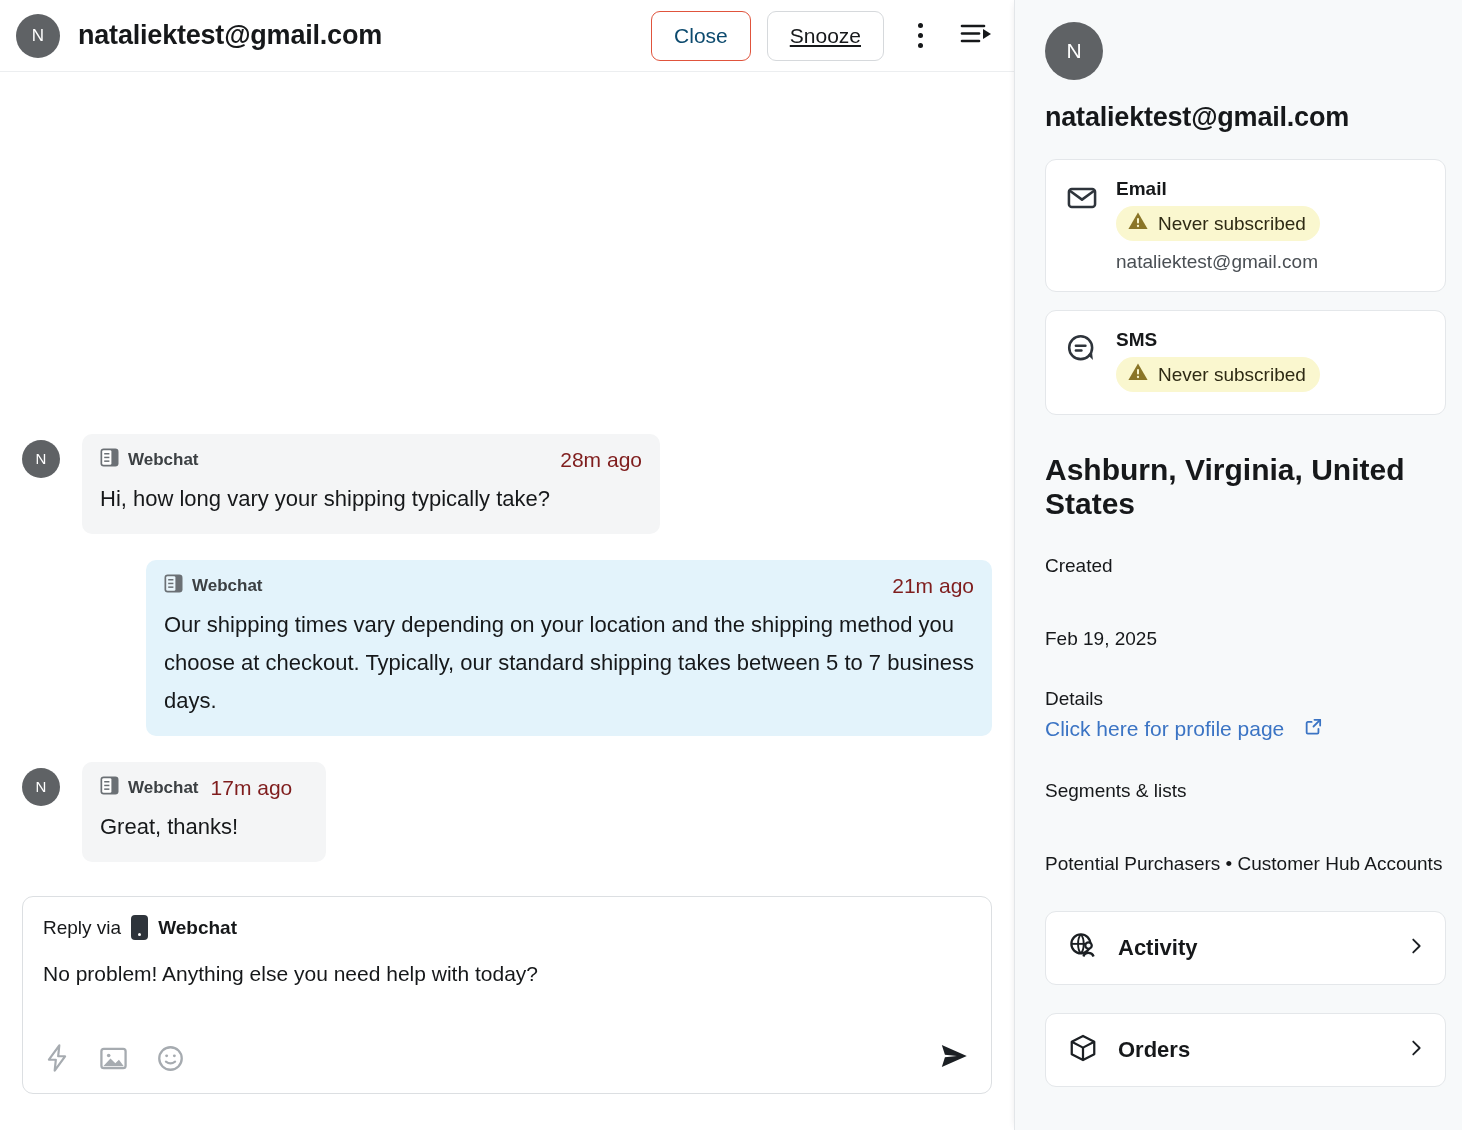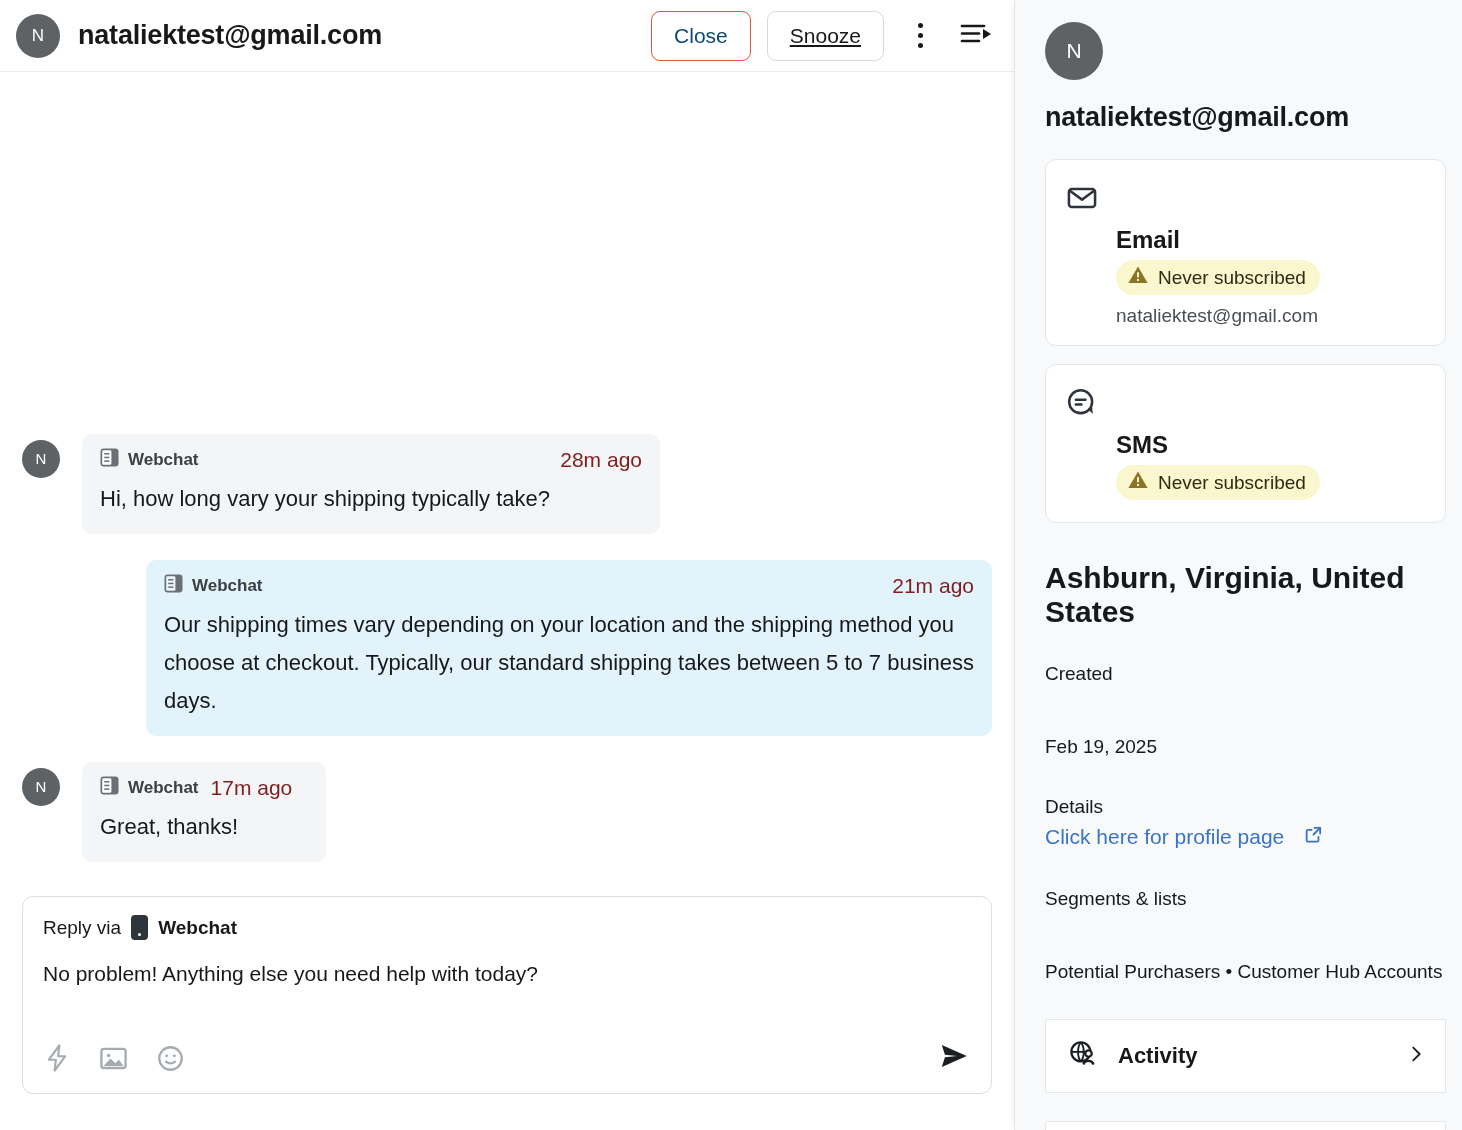--- a/index.html
+++ b/index.html
@@ -180,21 +180,21 @@
     background: #fff;
     border: 1px solid #e4e7ea;
     border-radius: 11px;
     padding: 18px 16px 18px 20px;
     display: flex;
     gap: 18px;
     margin-bottom: 18px;
   }
   .card-icon { flex: 0 0 auto; padding-top: 4px; color: #2e343b; }
   .card-body { flex: 1; min-width: 0; }
-  .card-label { font-size: 24px; font-weight: 700; color: #16181a; margin-bottom: 6px; margin-top: 48px; }
+  .card-label { font-size: 19px; font-weight: 700; color: #16181a; margin-bottom: 6px; }
   .badge {
     display: inline-flex; align-items: center; gap: 9px;
     background: #faf7cf;
     border-radius: 999px;
     padding: 5px 14px 5px 11px;
     font-size: 19px;
     color: #2e2a14;
   }
   .card-sub { font-size: 19px; color: #4a4f54; margin-top: 10px; }
 
@@ -205,21 +205,21 @@
   .field { margin-top: 30px; }
   .field-label { font-size: 19px; color: #16181a; line-height: 1.55; }
   .field-value { font-size: 19px; color: #16181a; line-height: 1.55; margin-top: 44px; }
   .link {
     font-size: 21px; color: #3b74c4; cursor: pointer;
     display: inline-flex; align-items: flex-end; gap: 20px; line-height: 1.55;
   }
   .nav-card {
     background: #fff;
     border: 1px solid #e4e7ea;
-    border-radius: 2px;
+    border-radius: 11px;
     height: 74px;
     display: flex; align-items: center;
     padding: 0 18px 0 22px;
     gap: 20px;
     margin-top: 20px;
     cursor: pointer;
   }
   .nav-card .nav-label { font-size: 22px; font-weight: 700; color: #16181a; }
   .nav-card .chev { margin-left: auto; color: #16181a; }
 </style>

